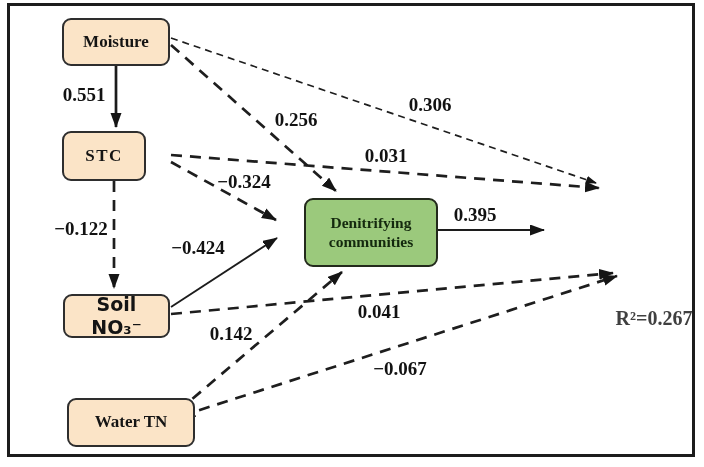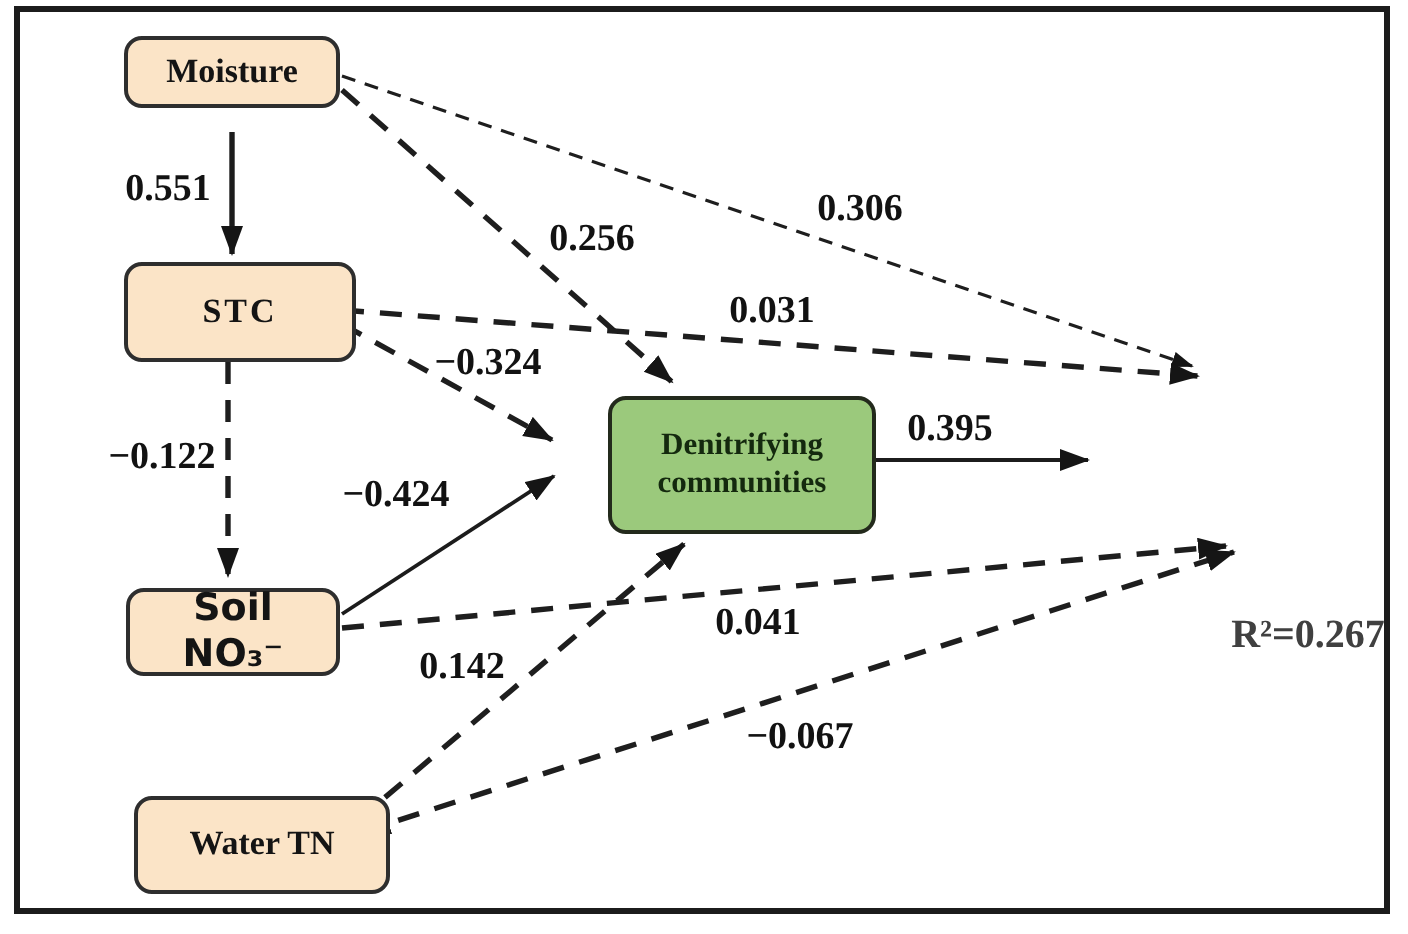--- a/index.html
+++ b/index.html
@@ -62,23 +62,23 @@
     <line class="edge-dash-thin" x1="171" y1="38" x2="596" y2="183" marker-end="url(#mt)"></line>
     <line class="edge-dash-heavy" x1="171" y1="155" x2="599" y2="188" marker-end="url(#mh)"></line>
     <line class="edge-dash-heavy" x1="171" y1="162" x2="276" y2="220" marker-end="url(#mh)"></line>
     <line class="edge-solid-thin" x1="171" y1="307" x2="277" y2="238" marker-end="url(#mh)"></line>
     <line class="edge-solid-thin" x1="418" y1="230" x2="544" y2="230" marker-end="url(#mh)"></line>
     <line class="edge-dash-heavy" x1="171" y1="314" x2="613" y2="273" marker-end="url(#mh)"></line>
     <line class="edge-dash-heavy" x1="178" y1="411" x2="342" y2="272" marker-end="url(#mh)"></line>
     <line class="edge-dash-heavy" x1="181" y1="416" x2="617" y2="276" marker-start="url(#mhs)" marker-end="url(#mh)"></line>
   </svg>
 
-  <div class="node peach" id="node-moisture" style="left:62px; top:18px; width:108px; height:36px;">Moisture</div>
+  <div class="node peach" id="node-moisture" style="left:62px; top:18px; width:108px; height:48px;">Moisture</div>
 
-  <div class="node peach" id="node-stc" style="left:62px; top:131px; width:116px; height:50px;">STC</div>
+  <div class="node peach" id="node-stc" style="left:62px; top:131px; width:84px; height:50px;">STC</div>
 
   <div class="node peach" id="node-soil" style="left:63px; top:294px; width:107px; height:44px;">Soil NO₃⁻</div>
 
   <div class="node peach" id="node-water" style="left:67px; top:398px; width:128px; height:49px;">Water TN</div>
 
   <div class="node green" id="node-denit" style="left:284px; top:198px; width:134px; height:69px;margin-left:20px;">Denitrifying communities</div>
 
 
   <div class="coef" style="left:84px;  top:95px;">0.551</div>
   <div class="coef" style="left:81px;  top:229px;">−0.122</div>

